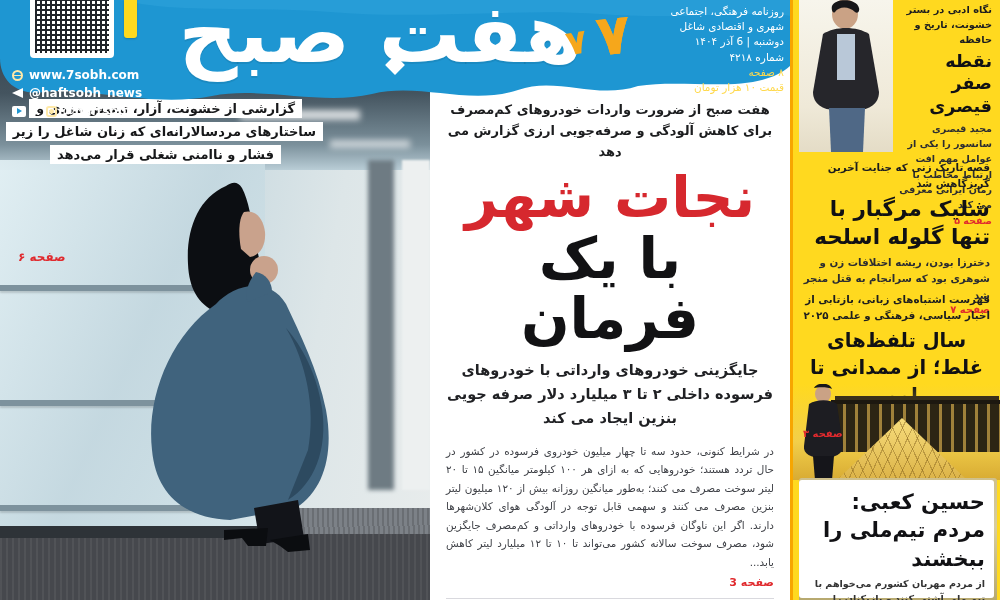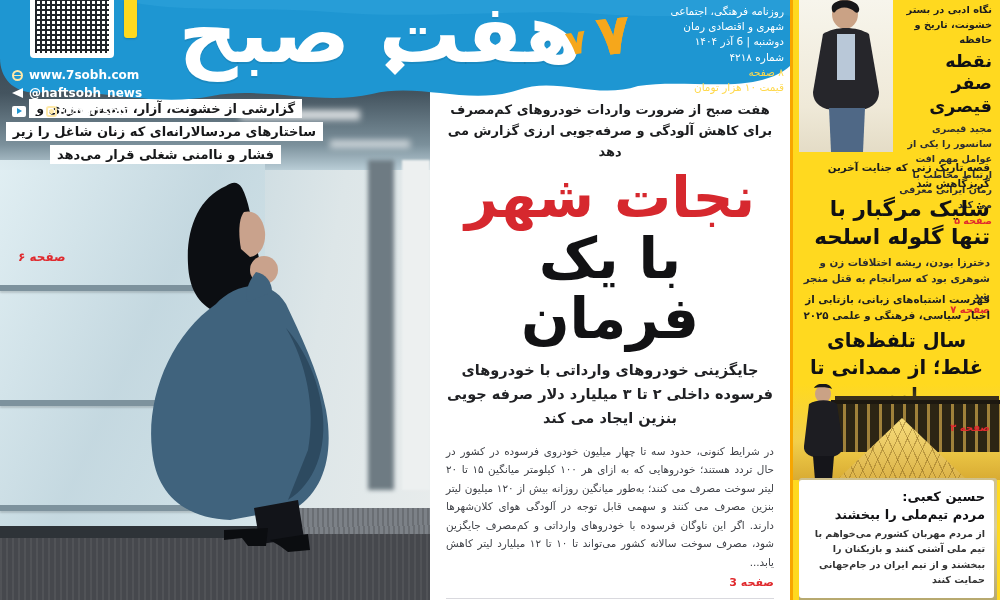--- a/index.html
+++ b/index.html
@@ -99,37 +99,37 @@
 
   .rc2{height:134px;padding:8px 10px 0;}
   .rc2 .rc-kicker{font-size:10.3px;}
   .rc2 .rc-head{font-size:21.5px;line-height:1.3;margin-top:3px;}
   .rc2 .rc-body{font-size:10.3px;line-height:1.6;margin-top:3px;}
   .rc2 .rc-page{font-size:10px;margin-top:1px;}
 
   .rc3{height:194px;padding:6px 10px 0;}
   .rc3 .rc-kicker{font-size:10.3px;}
   .rc3 .rc-head{font-size:19.5px;line-height:1.4;margin-top:3px;text-align:center;}
-  .rc3 .rc-page{font-size:10px;text-align:right;margin-top:13px;position:relative;z-index:2;}
+  .rc3 .rc-page{font-size:10px;text-align:left;margin-top:19px;position:relative;z-index:2;}
   .louvre{position:absolute;left:0;bottom:0;width:100%;height:96px;overflow:hidden;}
   .louvre-sky{position:absolute;inset:0;background:linear-gradient(180deg,rgba(255,217,31,0) 0%,#f2cf4a 60%,#d8ab33 100%);}
   .louvre-bld{position:absolute;left:38px;bottom:28px;width:172px;height:52px;background:#2c2514;
      background-image:repeating-linear-gradient(90deg,rgba(255,205,90,.55) 0 3px,transparent 3px 12px);
      border-top:4px solid #1d1810;box-shadow:0 -8px 0 -4px #3a301a;}
   .louvre-pyr{position:absolute;left:44px;bottom:0;width:130px;height:62px;
      background:linear-gradient(180deg,#f7dd7c 0%,#dcb347 100%);
      clip-path:polygon(50% 0,100% 100%,0 100%);
      }
   .louvre-pyr::after{content:"";position:absolute;inset:0;
      background-image:repeating-linear-gradient(115deg,rgba(120,85,20,.4) 0 1px,transparent 1px 9px),
                       repeating-linear-gradient(65deg,rgba(120,85,20,.4) 0 1px,transparent 1px 9px);}
   .louvre-man{position:absolute;left:4px;bottom:0;}
 
   .rc4{margin:0 6px;background:#fff;border-radius:3px;height:118px;padding:8px 9px 0;position:relative;z-index:1;}
-  .rc4 .rc-head{font-size:13px;line-height:1.35;}
+  .rc4 .rc-head{font-size:21px;line-height:1.35;}
   .rc4 .rc-body{font-size:9.6px;line-height:1.6;margin-top:3px;color:#333;}
   .soccer{position:absolute;left:6px;top:478px;width:198px;height:122px;overflow:hidden;border-radius:3px 3px 0 0;
      background:linear-gradient(180deg,#cfc08c 0%,#d8cd9d 40%,#b7a96f 100%);z-index:0;}
   .soc-p1{position:absolute;left:18px;top:28px;width:64px;height:94px;}
   .soc-p1 .head{position:absolute;left:22px;top:0;width:20px;height:22px;border-radius:50%;background:#8d6b4f;}
   .soc-p1 .body{position:absolute;left:6px;top:18px;width:52px;height:52px;border-radius:10px;background:#f2f2ee;}
   .soc-p1 .num{position:absolute;left:20px;top:30px;color:#cf2b2b;font-weight:900;font-size:15px;}
   .soc-p1 .shorts{position:absolute;left:12px;top:68px;width:40px;height:22px;background:#e9e9e4;}
   .soc-p2{position:absolute;left:96px;top:34px;width:78px;height:90px;}
   .soc-p2 .head{position:absolute;left:28px;top:0;width:22px;height:24px;border-radius:50%;background:#3a2c24;}
@@ -220,21 +220,21 @@
       <div class="row" data-interactable="false">
         <span class="icn icn-yt" data-interactable="false"></span>
         <span class="icn icn-x" data-interactable="false">X</span>
         <span class="icn icn-ig" data-interactable="false"></span>
         <span data-interactable="false">@haftsobh</span>
       </div>
     </div>
 
     <div class="mast-info" data-interactable="false">
       <div data-interactable="false">روزنامه فرهنگی، اجتماعی</div>
-      <div data-interactable="false">شهری و اقتصادی رمان</div>
+      <div data-interactable="false">شهری و اقتصادی شاغل</div>
       <div data-interactable="false">دوشنبه | 6 آذر ۱۴۰۴</div>
       <div data-interactable="false">شماره ۴۲۱۸</div>
       <div class="yl" data-interactable="false">۸ صفحه</div>
       <div class="yl" data-interactable="false">قیمت ۱۰ هزار تومان</div>
     </div>
   </div>
 
   <div class="right-col" data-interactable="false">
 
     <div class="rc-item rc1" data-interactable="false">

